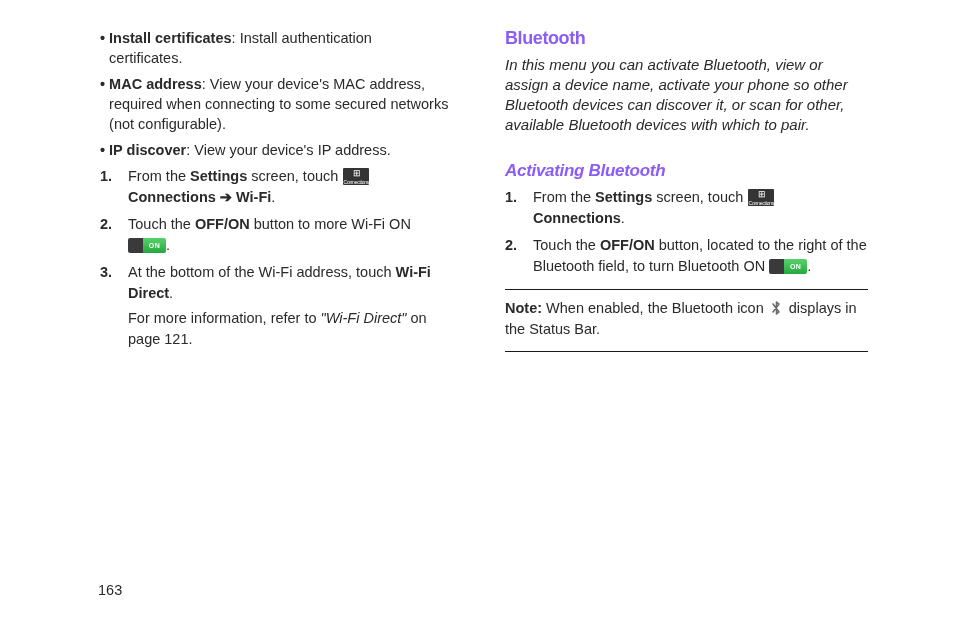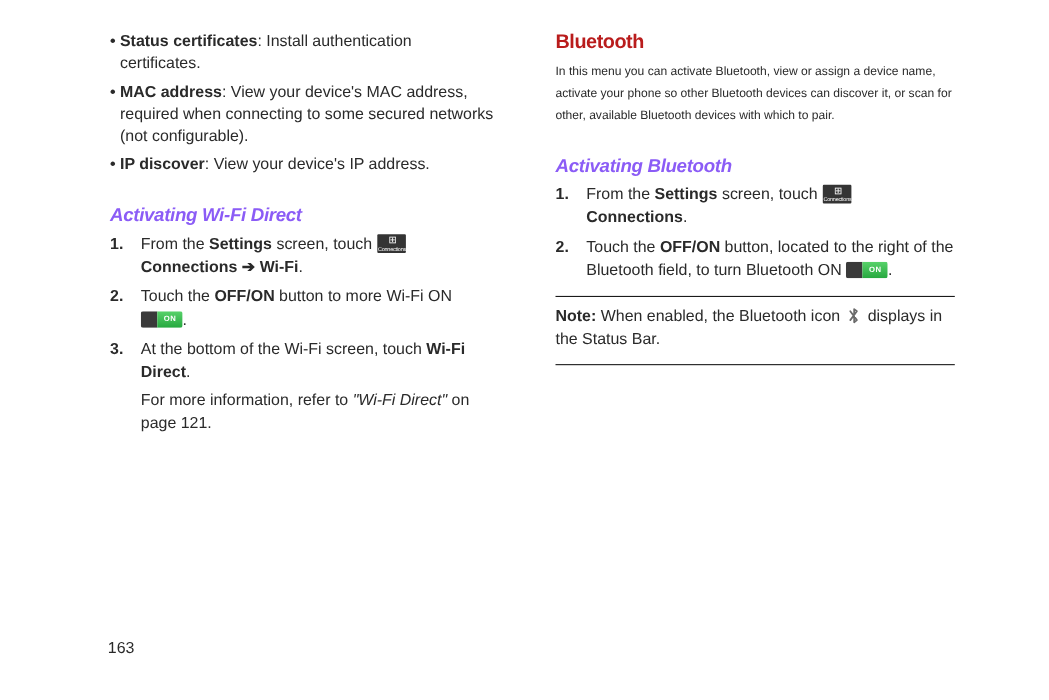--- a/index.html
+++ b/index.html
@@ -42,32 +42,33 @@
   .subheading {
     color: #8b5cf6;
     font-weight: 800;
     font-style: italic;
     font-size: 17px;
     margin: 26px 0 6px 0;
     letter-spacing: -0.3px;
     font-stretch: semi-condensed;
   }
   .heading {
-    color: #b91c1c;
+    color: #8b5cf6;
     font-weight: 900;
     font-size: 18px;
     margin: 0 0 6px 0;
     letter-spacing: -0.4px;
     font-stretch: semi-condensed;
   }
   .para {
-    font-size: 11px;
+    font-size: 15px;
     line-height: 20px;
     margin: 0 0 6px 0;
     font-stretch: condensed;
+    font-style: italic;
   }
   ol.steps {
     list-style: none;
     padding: 0;
     margin: 6px 0 0 0;
     counter-reset: step;
   }
   ol.steps > li {
     counter-increment: step;
     position: relative;
@@ -176,46 +177,45 @@
 </head>
 <body>
 
 <div class="page">
 
   <div class="col col-left">
 
     <div class="bullet-list">
       <div class="item">
         <span class="bullet">•</span>
-        <div><span class="bold">Status certificates</span><span>: Install authentication certificates.</span></div>
+        <div><span class="bold">Install certificates</span><span>: Install authentication certificates.</span></div>
       </div>
       <div class="item">
         <span class="bullet">•</span>
         <div><span class="bold">MAC address</span><span>: View your device's MAC address, required when connecting to some secured networks (not configurable).</span></div>
       </div>
       <div class="item">
         <span class="bullet">•</span>
         <div><span class="bold">IP discover</span><span>: View your device's IP address.</span></div>
       </div>
     </div>
 
-    <div class="subheading">Activating Wi-Fi Direct</div>
 
     <ol class="steps">
       <li>
         <span>From the </span><span class="bold">Settings</span><span> screen, touch </span><span class="icon-chip"><span class="grid">⊞</span><span class="label">Connections</span></span>
         <span class="bold">Connections</span>
         <span class="bold arrow">➔</span>
         <span class="bold">Wi-Fi</span><span>.</span>
       </li>
       <li>
         <span>Touch the </span><span class="bold">OFF/ON</span><span> button to more Wi-Fi ON </span><span class="toggle"><span class="t-bar"></span><span class="t-on">ON</span></span><span>.</span>
       </li>
       <li>
-        <span>At the bottom of the Wi-Fi screen, touch </span><span class="bold">Wi-Fi Direct</span><span>.</span>
+        <span>At the bottom of the Wi-Fi address, touch </span><span class="bold">Wi-Fi Direct</span><span>.</span>
         <div style="height:4px"></div>
         <span>For more information, refer to </span><span class="italic">"Wi-Fi Direct"</span><span> on page 121.</span>
       </li>
     </ol>
   </div>
 
   <div class="col col-right">
     <div class="heading">Bluetooth</div>
     <p class="para">In this menu you can activate Bluetooth, view or assign a device name, activate your phone so other Bluetooth devices can discover it, or scan for other, available Bluetooth devices with which to pair.</p>
 

